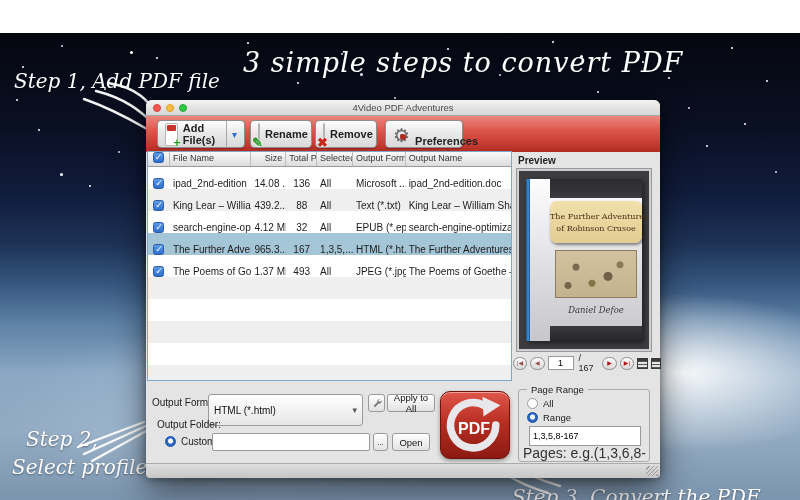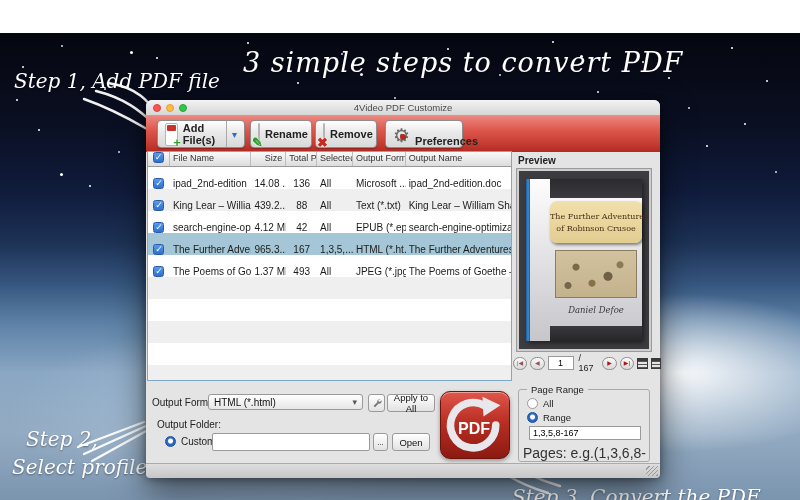--- a/index.html
+++ b/index.html
@@ -114,27 +114,27 @@
   .licon{width:11px;height:11px;border:1px solid #3a3a3a;box-sizing:border-box;background:
     linear-gradient(180deg,#3a3a3a 0 2px,transparent 2px),
     repeating-linear-gradient(180deg,transparent 0 2px,#555 2px 3px);}
 
   .fieldset{position:absolute;left:372px;top:289px;width:132px;height:73px;border:1px solid #aaa;border-radius:3px;box-sizing:border-box;}
   .legend{position:absolute;left:8px;top:-6px;background:#e4e4e4;padding:0 4px;font-size:9.5px;color:#222;}
   .radio{width:11px;height:11px;border-radius:50%;box-sizing:border-box;}
   .radio.off{background:#fff;border:1px solid #9a9a9a;}
   .radio.on{background:radial-gradient(circle at 50% 45%,#fff 0 2px,#2f6fd0 3px,#1d4f9e 100%);border:1px solid #1d4f9e;}
   .rrow{position:absolute;left:8px;display:flex;align-items:center;gap:5px;font-size:9.5px;color:#222;}
-  .rinput{position:absolute;left:10px;top:36px;width:112px;height:14px;border:1px solid #9a9a9a;box-sizing:border-box;
+  .rinput{position:absolute;left:10px;top:36px;width:112px;height:20px;border:1px solid #9a9a9a;box-sizing:border-box;
     font-size:9px;padding:0 3px;font-family:"Liberation Sans",sans-serif;background:#fff;}
   .rhint{position:absolute;left:4px;top:55px;font-size:14px;color:#333;}
 
   
   .olabel{position:absolute;font-size:10px;color:#222;white-space:nowrap;}
-  .dd{position:absolute;left:62px;top:294px;width:155px;height:16px;border:1px solid #9a9a9a;border-radius:3px;
+  .dd{position:absolute;left:62px;top:294px;width:155px;height:32px;border:1px solid #9a9a9a;border-radius:3px;
     background:linear-gradient(#fff,#e6e6e6);box-sizing:border-box;font-size:10px;color:#111;
     display:flex;align-items:center;padding:0 5px;}
   .dd .chev{margin-left:auto;color:#555;font-size:9px;}
   .sbtn{position:absolute;height:18px;border:1px solid #9a9a9a;border-radius:3px;box-sizing:border-box;
     background:linear-gradient(#fff,#e2e2e2);font-size:9.5px;color:#111;display:flex;align-items:center;justify-content:center;text-align:center;}
   .cinput{position:absolute;left:66px;top:333px;width:158px;height:18px;border:1px solid #9a9a9a;box-sizing:border-box;
     background:#fff;border-radius:2px;font-family:"Liberation Sans",sans-serif;font-size:10px;padding:0 4px;}
   .pdfbtn{position:absolute;left:294px;top:291px;width:70px;height:68px;border-radius:10px;
     background:linear-gradient(#e0564a,#b92f24 45%,#8c1a12);border:1px solid #6d130c;box-sizing:border-box;
     box-shadow:inset 0 1px 0 rgba(255,255,255,.45),0 2px 4px rgba(0,0,0,.35);}
@@ -169,21 +169,21 @@
       <path d="M 548,460 C 522,452 505,443 491,430"></path>
       <path d="M 560,453 C 535,446 518,437 503,425"></path>
     </g>
   </svg>
 
   <div class="win">
     <div class="titlebar">
       <div class="tl close"></div>
       <div class="tl min"></div>
       <div class="tl max"></div>
-      <div class="title">4Video PDF Customize</div>
+      <div class="title">4Video PDF Adventures</div>
     </div>
 
     <div class="toolbar">
       <div class="tbtn" style="left:11px;width:88px;">
         <span class="pdficon">
             <span class="badge green">+</span>
           </span>
         <span class="lbl">Add File(s)</span>
         <span class="dropseg">
             <span>▾</span>
@@ -241,21 +241,21 @@
         <div class="td c-selected">All</div>
         <div class="td c-format">Text (*.txt)</div>
         <div class="td c-output">King Lear – William Shakes...</div>
       </div>
       <div class="trow">
         <div class="td c-cb">
             <span class="cb"></span>
           </div>
         <div class="td c-name">search-engine-optim...</div>
         <div class="td c-size">4.12 MB</div>
-        <div class="td c-pages">42</div>
+        <div class="td c-pages">32</div>
         <div class="td c-selected">All</div>
         <div class="td c-format">EPUB (*.epub)</div>
         <div class="td c-output">search-engine-optimizatio...</div>
       </div>
       <div class="trow sel">
         <div class="td c-cb">
             <span class="cb"></span>
           </div>
         <div class="td c-name">The Further Adventur...</div>
         <div class="td c-size">965.3...</div>

